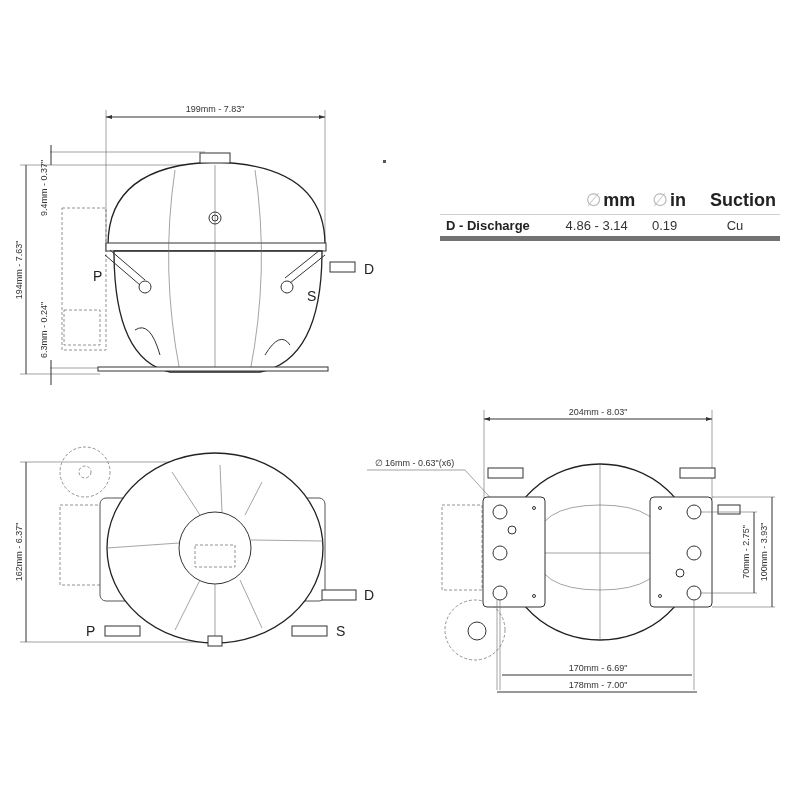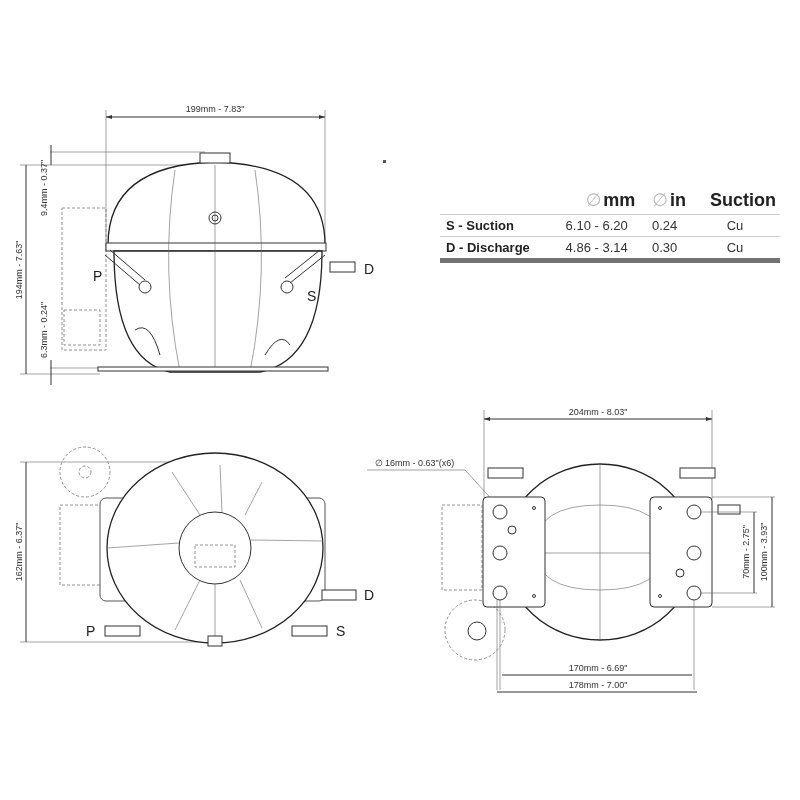--- a/index.html
+++ b/index.html
@@ -179,25 +179,19 @@
   <thead>
     <tr>
       <th></th>
       <th><span class="dia">∅</span><span>mm</span></th>
       <th><span class="dia">∅</span><span>in</span></th>
       <th>Suction</th>
     </tr>
   </thead>
   <tbody>
     <tr>
-      <td class="name">S - Suction</td>
-      <td>6.10 - 6.20</td>
-      <td>0.24</td>
-      <td>Cu</td>
-    </tr>
-    <tr>
       <td class="name">D - Discharge</td>
       <td>4.86 - 3.14</td>
-      <td>0.30</td>
+      <td>0.19</td>
       <td>Cu</td>
     </tr>
   </tbody>
 </table>
 
 </body></html>

